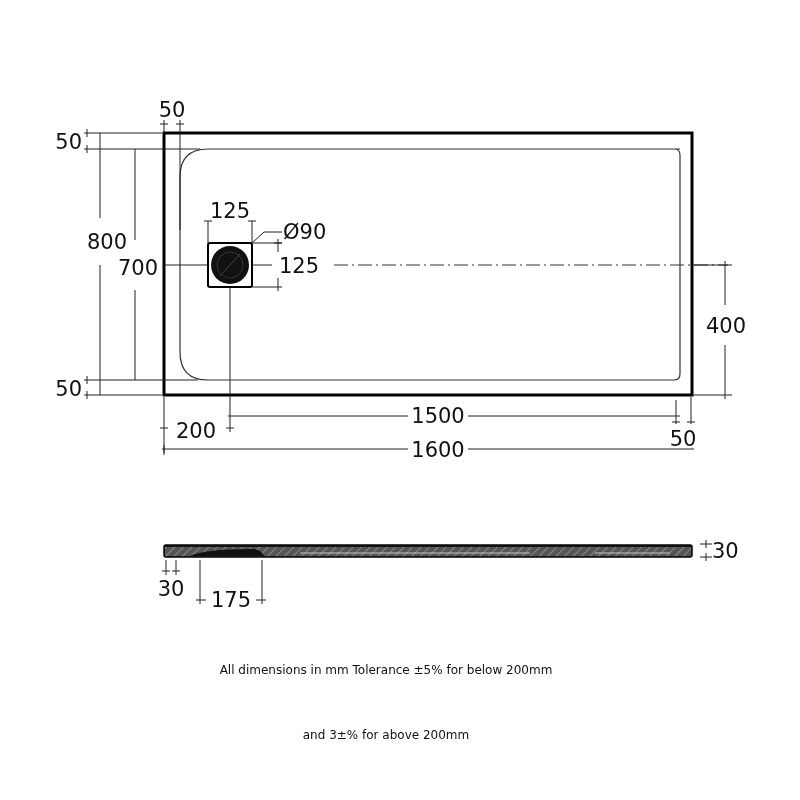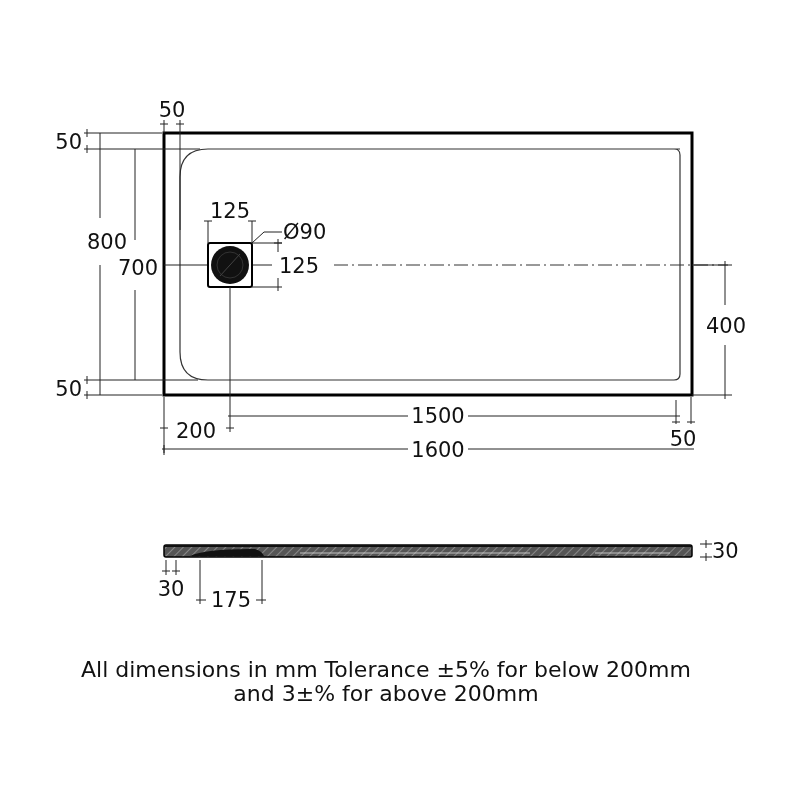--- a/index.html
+++ b/index.html
@@ -1,19 +1,19 @@
 <!DOCTYPE html>
 <html><head>
 <meta charset="utf-8">
 <style>
   html, body { margin:0; padding:0; background:#ffffff; }
   body { width:800px; height:800px; position:relative; overflow:hidden; font-family:"DejaVu Sans", sans-serif; }
   svg { position:absolute; left:0; top:0; }
   .dim { font-family:"DejaVu Sans", sans-serif; font-size:21px; fill:#111; }
-  .note { position:absolute; left:0; width:772px; text-align:center; font-family:"DejaVu Sans", sans-serif; font-size:22px; color:#111; line-height:24px; }
+  .note { position:absolute; left:0; width:772px; text-align:center; font-family:"DejaVu Sans", sans-serif; font-size:12px; color:#111; line-height:24px; }
   .thin { stroke:#222; stroke-width:1; fill:none; }
   .med { stroke:#333; stroke-width:1.2; fill:none; }
   .thick { stroke:#000; stroke-width:3; fill:none; }
 </style>
 </head>
 <body>
 
 <svg width="800" height="800" viewBox="0 0 800 800">
 
   <g>
@@ -130,13 +130,13 @@
 
     <line x1="700" y1="544" x2="712" y2="544" class="thin"></line>
     <line x1="700" y1="557" x2="712" y2="557" class="thin"></line>
     <line x1="706" y1="540" x2="706" y2="548" class="thin"></line>
     <line x1="706" y1="553" x2="706" y2="561" class="thin"></line>
     <text x="712" y="558" class="dim">30</text>
   </g>
 </svg>
 
 <div class="note" style="top:658px;">All dimensions in mm Tolerance ±5% for below 200mm</div>
-<div class="note" style="top:682px;">and 3±% for above 200mm</div>
+<div class="note" style="top:723px;">and 3±% for above 200mm</div>
 
 </body></html>

